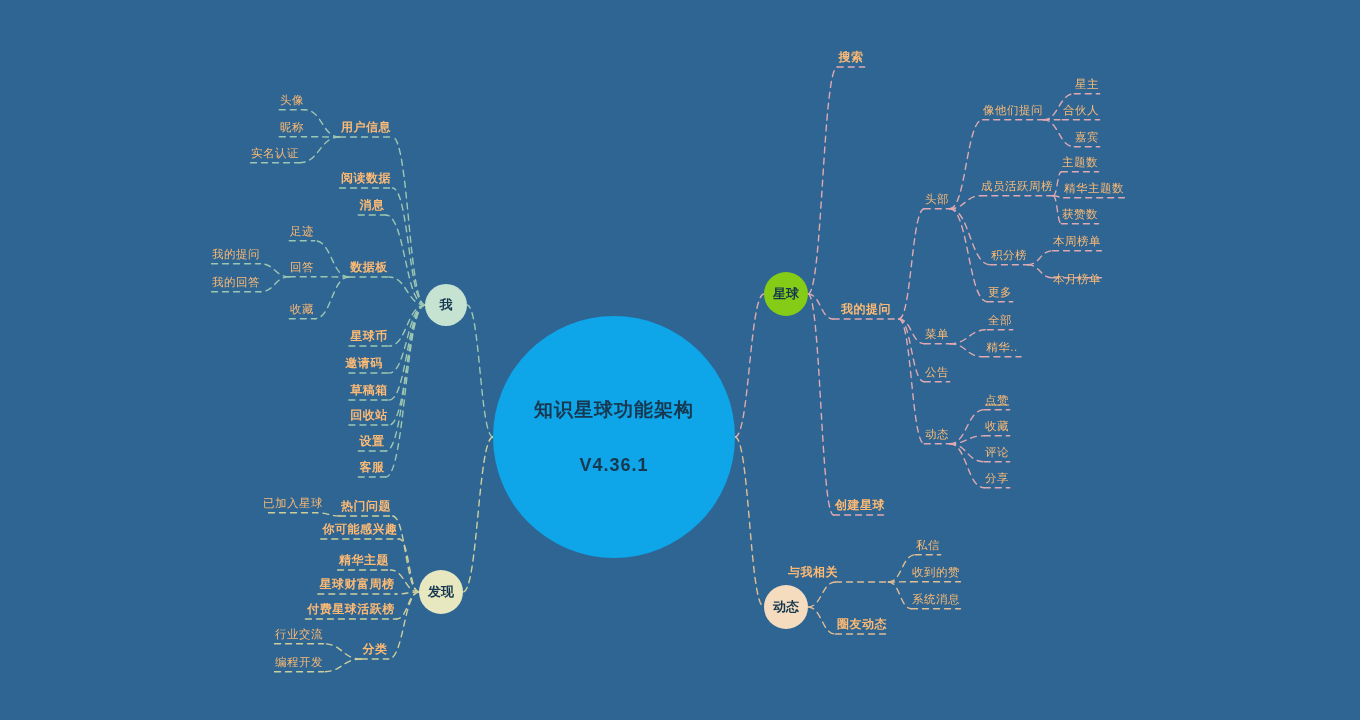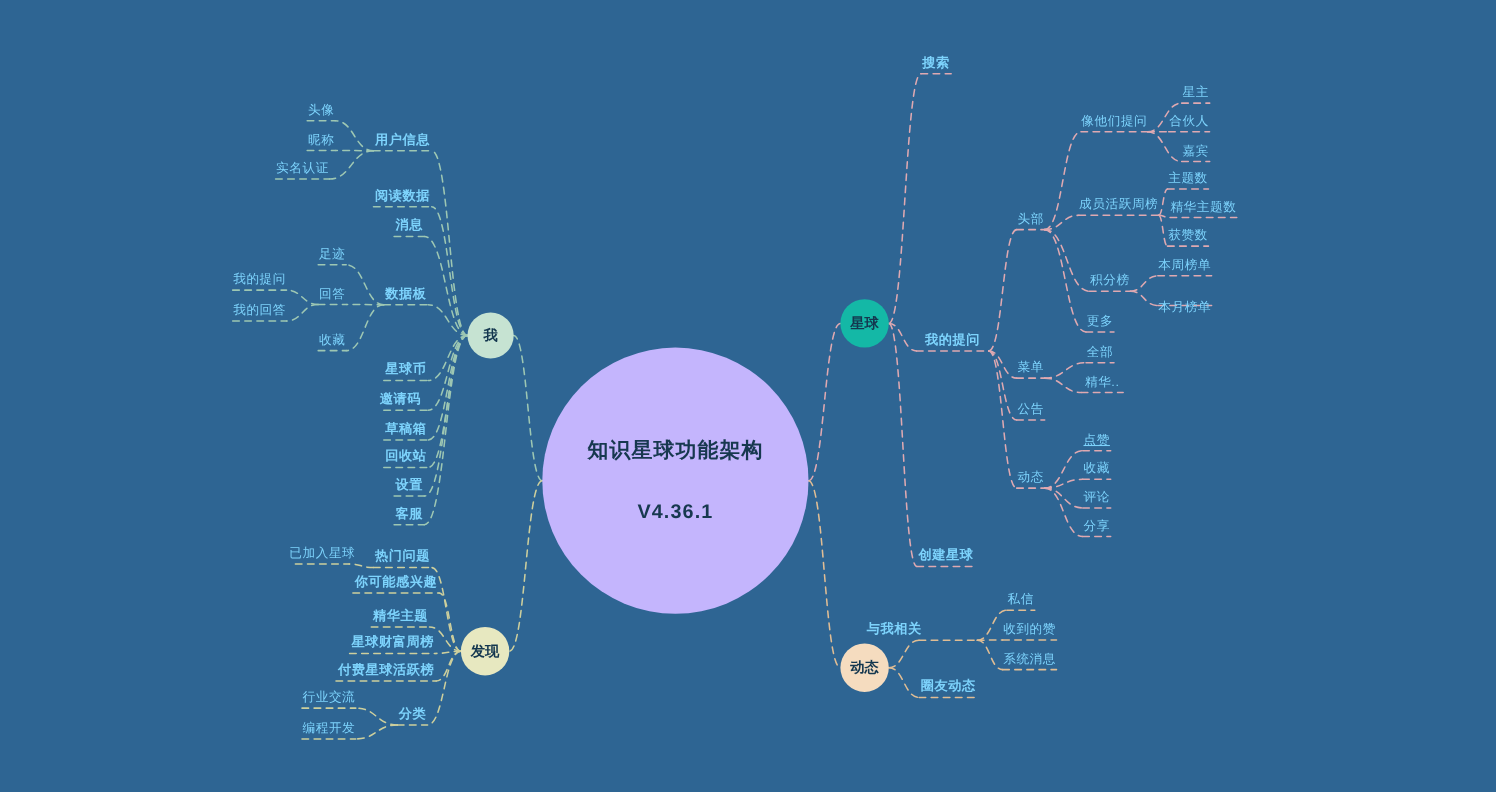--- a/index.html
+++ b/index.html
@@ -18,21 +18,21 @@
   #edges {
     position: absolute;
     left: 0; top: 0;
     width: 1360px;
     height: 720px;
     pointer-events: none;
   }
   .node-label {
     position: absolute;
     white-space: nowrap;
-    color: #7dd3fc;
+    color: #fdba74;
     transform: translate(-50%, -50%);
     letter-spacing: 0.5px;
   }
   .lvl-leaf  { font-size: 11.5px; font-weight: 400; }
   .lvl-mid   { font-size: 12px;   font-weight: 700; }
   .lvl-main  { font-size: 13px;   font-weight: 700; color: #14374f; }
   .circle-node {
     position: absolute;
     border-radius: 50%;
     transform: translate(-50%, -50%);
@@ -184,21 +184,21 @@
       <path d="M 808 607 C 821.7704 607, 821.7704 582, 835.5408 582" fill="none" stroke="#e0bd94" stroke-width="1.4" stroke-dasharray="6 5" stroke-linecap="round"></path>
       <path d="M 915.27 554.75 L 940.73 554.75" fill="none" stroke="#e0bd94" stroke-width="1.4" stroke-dasharray="6 5" stroke-linecap="round"></path>
       <path d="M 911.54 581.75 L 960.46 581.75" fill="none" stroke="#e0bd94" stroke-width="1.4" stroke-dasharray="6 5" stroke-linecap="round"></path>
       <path d="M 911.54 608.75 L 960.46 608.75" fill="none" stroke="#e0bd94" stroke-width="1.4" stroke-dasharray="6 5" stroke-linecap="round"></path>
       <path d="M 888.4592 582 C 901.8646 582, 901.8646 554.75, 915.27 554.75" fill="none" stroke="#e0bd94" stroke-width="1.4" stroke-dasharray="6 5" stroke-linecap="round"></path>
       <path d="M 888.4592 582 C 899.9996 582, 899.9996 581.75, 911.54 581.75" fill="none" stroke="#e0bd94" stroke-width="1.4" stroke-dasharray="6 5" stroke-linecap="round"></path>
       <path d="M 888.4592 582 C 899.9996 582, 899.9996 608.75, 911.54 608.75" fill="none" stroke="#e0bd94" stroke-width="1.4" stroke-dasharray="6 5" stroke-linecap="round"></path>
       <path d="M 808 607 C 821.7704 607, 821.7704 634, 835.5408 634" fill="none" stroke="#e0bd94" stroke-width="1.4" stroke-dasharray="6 5" stroke-linecap="round"></path>
     </svg>
   <div id="nodes-layer">
-    <div id="root-node" style="left: 614px; top: 437px; width: 242px; height: 242px; background: #c4b5fd; gap: 30px;">
+    <div id="root-node" style="left: 614px; top: 437px; width: 242px; height: 242px; background: #0ea5e9; gap: 30px;">
       <div class="root-line1">知识星球功能架构</div>
       <div class="root-line2">V4.36.1</div>
     </div>
   <div class="circle-node" style="left: 446px; top: 305px; width: 42px; height: 42px; background: rgb(198, 227, 210);">
         <span class="lvl-main">我</span>
       </div>
       <div class="node-label lvl-mid" style="left: 366px; top: 127px;">用户信息</div>
       <div class="node-label lvl-mid" style="left: 366px; top: 178px;">阅读数据</div>
       <div class="node-label lvl-mid" style="left: 372px; top: 205px;">消息</div>
       <div class="node-label lvl-mid" style="left: 369px; top: 267px;">数据板</div>
@@ -209,21 +209,21 @@
       <div class="node-label lvl-mid" style="left: 372px; top: 441px;">设置</div>
       <div class="node-label lvl-mid" style="left: 372px; top: 467px;">客服</div>
       <div class="node-label lvl-leaf" style="left: 292px; top: 100px;">头像</div>
       <div class="node-label lvl-leaf" style="left: 292px; top: 127px;">昵称</div>
       <div class="node-label lvl-leaf" style="left: 275px; top: 153px;">实名认证</div>
       <div class="node-label lvl-leaf" style="left: 302px; top: 231px;">足迹</div>
       <div class="node-label lvl-leaf" style="left: 302px; top: 267px;">回答</div>
       <div class="node-label lvl-leaf" style="left: 302px; top: 309px;">收藏</div>
       <div class="node-label lvl-leaf" style="left: 236px; top: 254px;">我的提问</div>
       <div class="node-label lvl-leaf" style="left: 236px; top: 282px;">我的回答</div>
-      <div class="circle-node" style="left: 786px; top: 294px; width: 44px; height: 44px; background: #14b8a6;">
+      <div class="circle-node" style="left: 786px; top: 294px; width: 44px; height: 44px; background: #84cc16;">
         <span class="lvl-main">星球</span>
       </div>
       <div class="node-label lvl-mid" style="left: 851px; top: 57px;">搜索</div>
       <div class="node-label lvl-mid" style="left: 866px; top: 309px;">我的提问</div>
       <div class="node-label lvl-mid" style="left: 860px; top: 505px;">创建星球</div>
       <div class="node-label lvl-leaf" style="left: 937px; top: 199px;">头部</div>
       <div class="node-label lvl-leaf" style="left: 937px; top: 334px;">菜单</div>
       <div class="node-label lvl-leaf" style="left: 937px; top: 372px;">公告</div>
       <div class="node-label lvl-leaf" style="left: 937px; top: 434px;">动态</div>
       <div class="node-label lvl-leaf" style="left: 1013px; top: 110px;">像他们提问</div>

